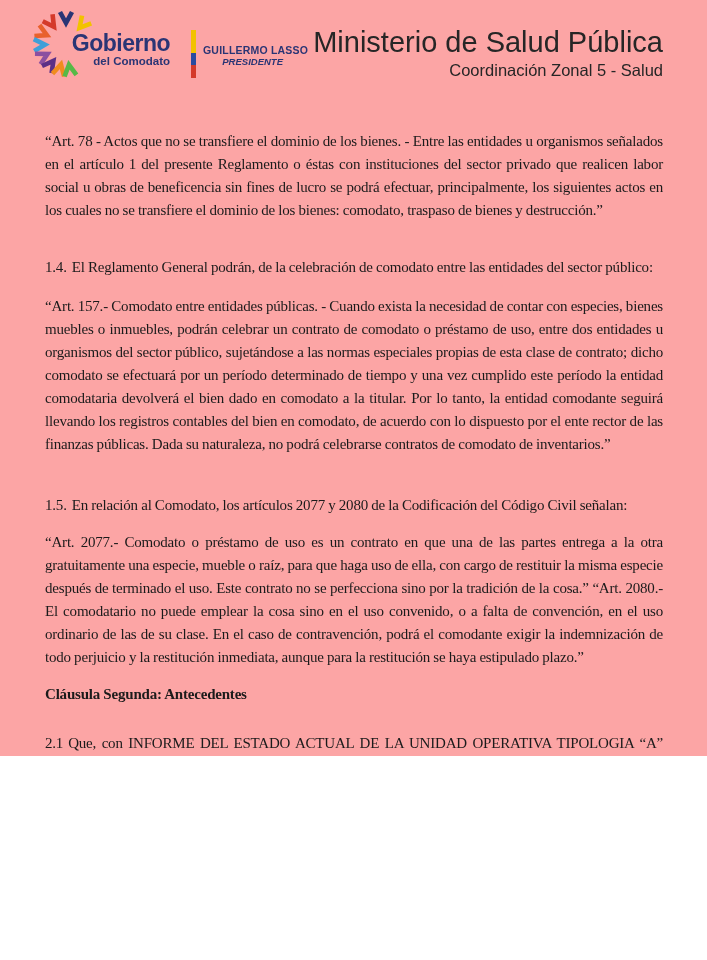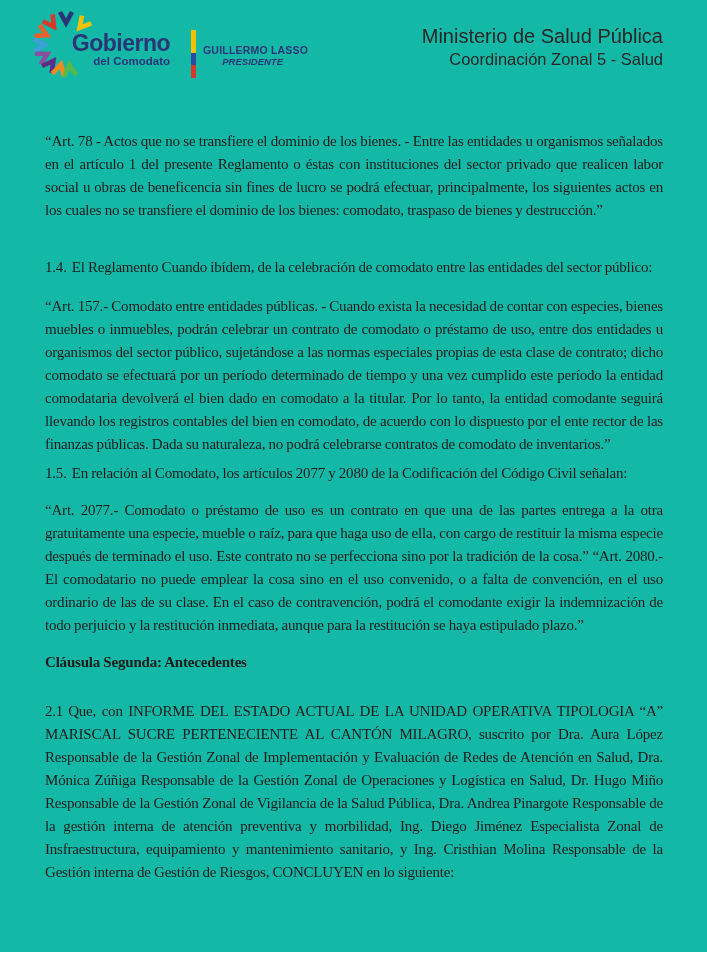--- a/index.html
+++ b/index.html
@@ -1,19 +1,19 @@
 <!DOCTYPE html>
 <html lang="es"><head>
 <meta charset="utf-8">
 <title>Ministerio de Salud Pública</title>
 <style>
   html,body { margin:0; padding:0; background:#ffffff; }
   .page {
-    position:relative; width:707px; height:952px; margin:0 auto;
-    background:#14b8a6; overflow:hidden;
+    position:relative; width:707px; height:756px; margin:0 auto;
+    background:#fca5a5; overflow:hidden;
     font-family:"Liberation Serif", serif; color:#1b1b1b;
   }
 
   
   .header { position:relative; height:100px; }
   .burst-svg { position:absolute; left:28px; top:6px; }
   .wordmark {
     position:absolute; left:58px; top:32px; width:112px; text-align:right;
     font-family:"Liberation Sans", sans-serif; font-weight:bold; color:#2a3575;
   }
@@ -23,35 +23,35 @@
   .president {
     position:absolute; left:203px; top:44px; width:80px;
     font-family:"Liberation Sans", sans-serif; color:#2a3575;
   }
   .president .name  { font-size:10.5px; font-weight:bold; letter-spacing:0.2px; white-space:nowrap; }
   .president .title { font-size:9.5px; font-style:italic; font-weight:bold; text-align:right; }
   .ministry {
     position:absolute; right:44px; top:24px; text-align:right;
     font-family:"Liberation Sans", sans-serif; color:#262626;
   }
-  .ministry .title    { font-size:20px; line-height:1.25; }
+  .ministry .title    { font-size:29px; line-height:1.25; }
   .ministry .subtitle { font-size:16.5px; line-height:1.3; }
 
   
   .doc-body { padding:30px 44px 0 45px; }
   .para {
     font-size:15px; line-height:23px; text-align:justify;
     letter-spacing:-0.2px; word-spacing:-0.3px; margin:0;
   }
   .para-lead { font-weight:normal; margin-right:5px; }
   .para-lead:empty { display:none; }
   .heading { font-weight:bold; text-align:left; }
   .mb-a { margin-bottom:34px; }
   .mb-b { margin-bottom:16px; }
-  .mb-c { margin-bottom:6px; }
+  .mb-c { margin-bottom:38px; }
   .mb-d { margin-bottom:14px; }
   .mb-e { margin-bottom:14px; }
   .mb-f { margin-bottom:26px; }
 </style>
 </head>
 <body>
 
 <div class="page">
 
   <div class="header">
@@ -89,21 +89,21 @@
     <div class="ministry">
       <div class="title">Ministerio de Salud Pública</div>
       <div class="subtitle">Coordinación Zonal 5 - Salud</div>
     </div>
   </div>
 
   <div class="doc-body">
 
     <p class="para mb-a"><span>“Art. 78 - Actos que no se transfiere el dominio de los bienes. - Entre las entidades u organismos señalados en el artículo 1 del presente Reglamento o éstas con instituciones del sector privado que realicen labor social u obras de beneficencia sin fines de lucro se podrá efectuar, principalmente, los siguientes actos en los cuales no se transfiere el dominio de los bienes: comodato, traspaso de bienes y destrucción.”</span></p>
 
-    <p class="para mb-b"><strong class="para-lead">1.4.</strong><span>El Reglamento Cuando ibídem, de la celebración de comodato entre las entidades del sector público:</span></p>
+    <p class="para mb-b"><strong class="para-lead">1.4.</strong><span>El Reglamento General podrán, de la celebración de comodato entre las entidades del sector público:</span></p>
 
     <p class="para mb-c"><span>“Art. 157.- Comodato entre entidades públicas. - Cuando exista la necesidad de contar con especies, bienes muebles o inmuebles, podrán celebrar un contrato de comodato o préstamo de uso, entre dos entidades u organismos del sector público, sujetándose a las normas especiales propias de esta clase de contrato; dicho comodato se efectuará por un período determinado de tiempo y una vez cumplido este período la entidad comodataria devolverá el bien dado en comodato a la titular. Por lo tanto, la entidad comodante seguirá llevando los registros contables del bien en comodato, de acuerdo con lo dispuesto por el ente rector de las finanzas públicas. Dada su naturaleza, no podrá celebrarse contratos de comodato de inventarios.”</span></p>
 
     <p class="para mb-d"><strong class="para-lead">1.5.</strong><span>En relación al Comodato, los artículos 2077 y 2080 de la Codificación del Código Civil señalan:</span></p>
 
     <p class="para mb-e"><span>“Art. 2077.- Comodato o préstamo de uso es un contrato en que una de las partes entrega a la otra gratuitamente una especie, mueble o raíz, para que haga uso de ella, con cargo de restituir la misma especie después de terminado el uso. Este contrato no se perfecciona sino por la tradición de la cosa.” “Art. 2080.- El comodatario no puede emplear la cosa sino en el uso convenido, o a falta de convención, en el uso ordinario de las de su clase. En el caso de contravención, podrá el comodante exigir la indemnización de todo perjuicio y la restitución inmediata, aunque para la restitución se haya estipulado plazo.”</span></p>
 
     <p class="para heading mb-f">Cláusula Segunda: Antecedentes</p>
 
     <p class="para"><strong class="para-lead">2.1</strong><span>Que, con INFORME DEL ESTADO ACTUAL DE LA UNIDAD OPERATIVA TIPOLOGIA “A” MARISCAL SUCRE PERTENECIENTE AL CANTÓN MILAGRO, suscrito por Dra. Aura López Responsable de la Gestión Zonal de Implementación y Evaluación de Redes de Atención en Salud, Dra. Mónica Zúñiga Responsable de la Gestión Zonal de Operaciones y Logística en Salud, Dr. Hugo Miño Responsable de la Gestión Zonal de Vigilancia de la Salud Pública, Dra. Andrea Pinargote Responsable de la gestión interna de atención preventiva y morbilidad, Ing. Diego Jiménez Especialista Zonal de Insfraestructura, equipamiento y mantenimiento sanitario, y Ing. Cristhian Molina Responsable de la Gestión interna de Gestión de Riesgos, CONCLUYEN en lo siguiente:</span></p>

